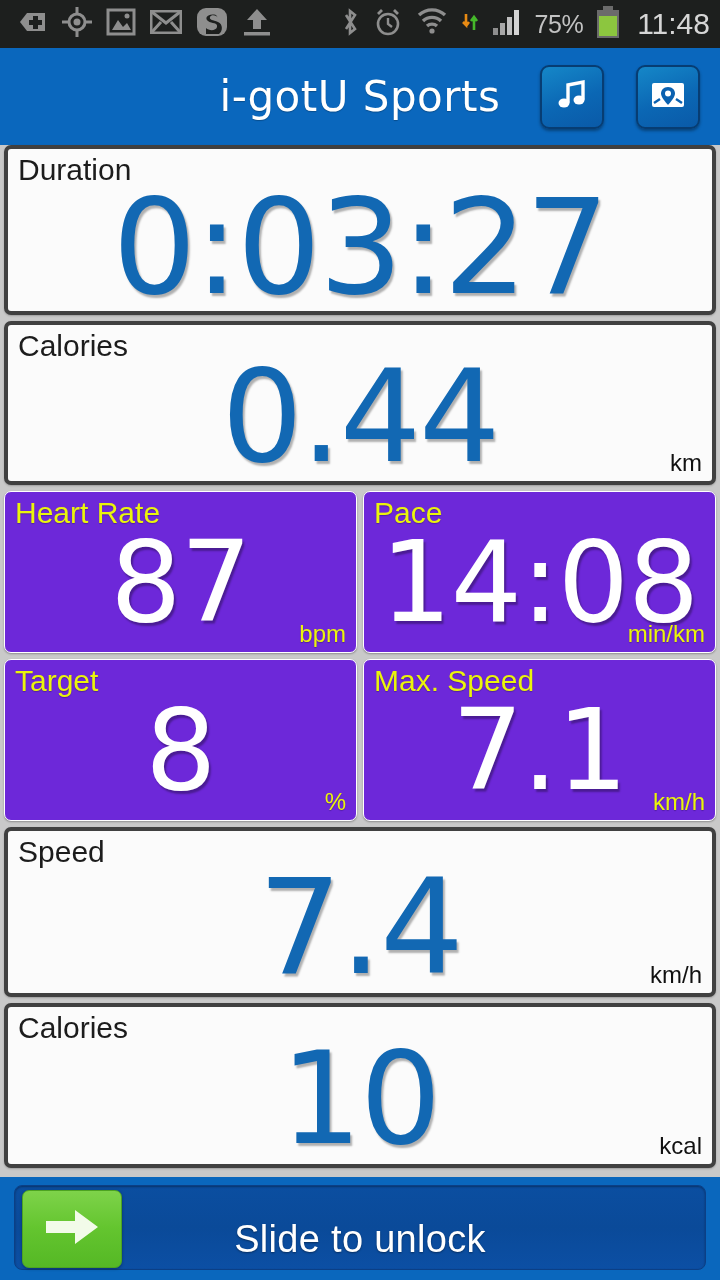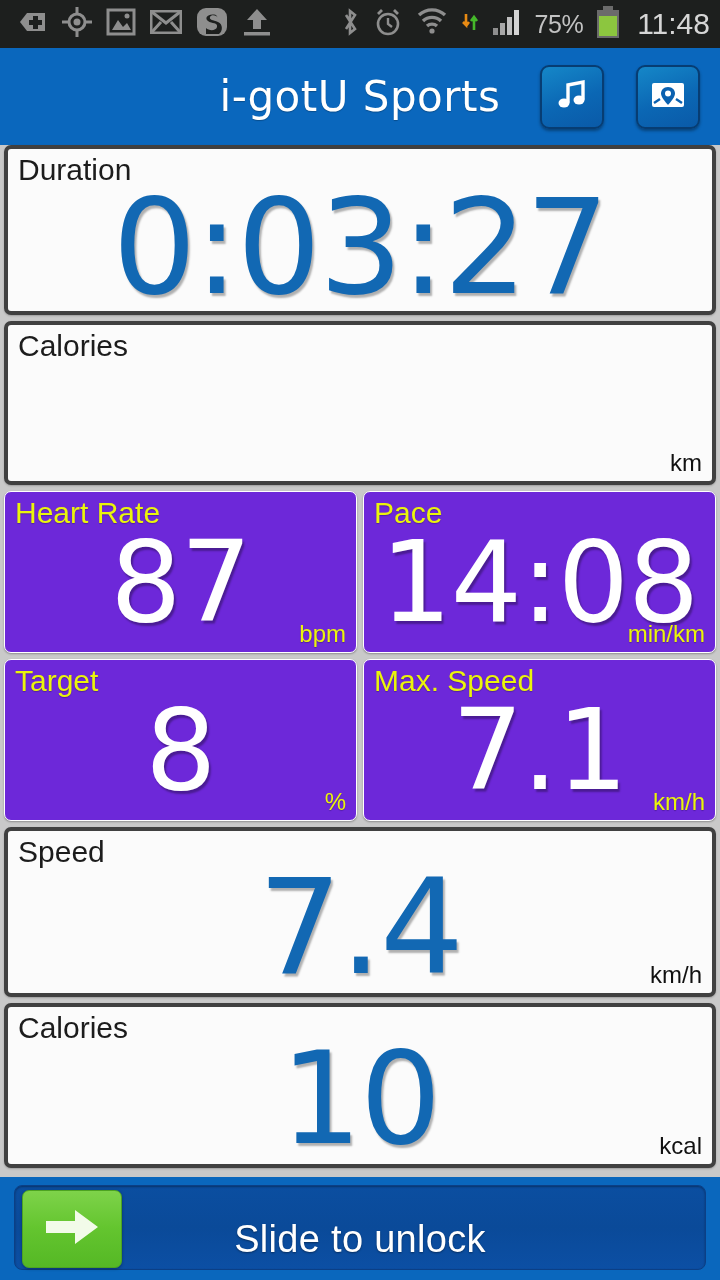--- a/index.html
+++ b/index.html
@@ -259,20 +259,21 @@
       <div class="panel light full" id="panel-duration">
         <div class="p-label">Duration</div>
         <div class="p-value">0:03:27</div>
         <div class="p-unit"></div>
       </div>
     </div>
 
     <div class="row">
       <div class="panel light full" id="panel-distance">
         <div class="p-label">Calories</div>
+        <div class="p-value">0.44</div>
         <div class="p-unit">km</div>
       </div>
     </div>
 
     <div class="row">
       <div class="panel blue half">
         <div class="p-label">Heart Rate</div>
         <div class="p-value">87</div>
         <div class="p-unit">bpm</div>
       </div>

